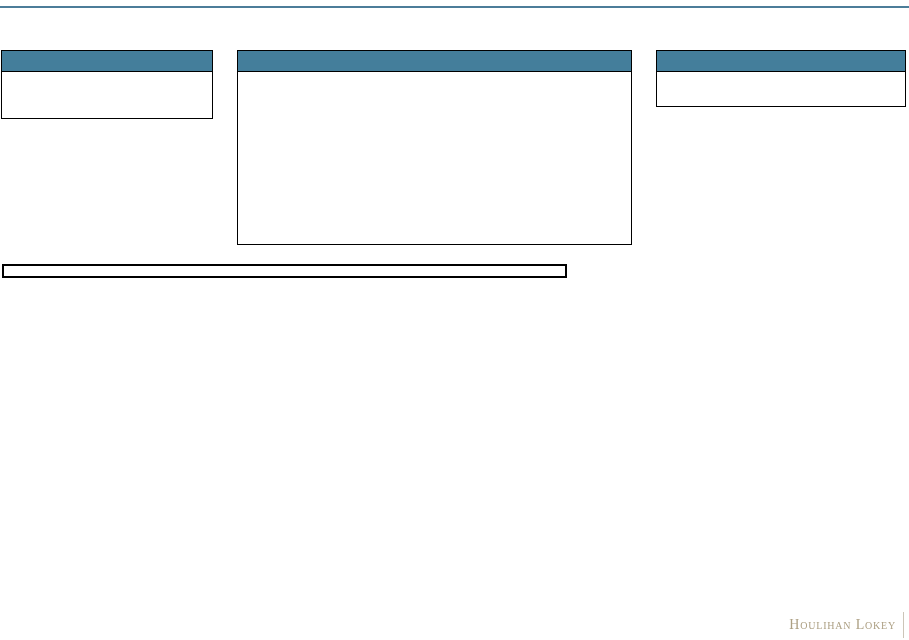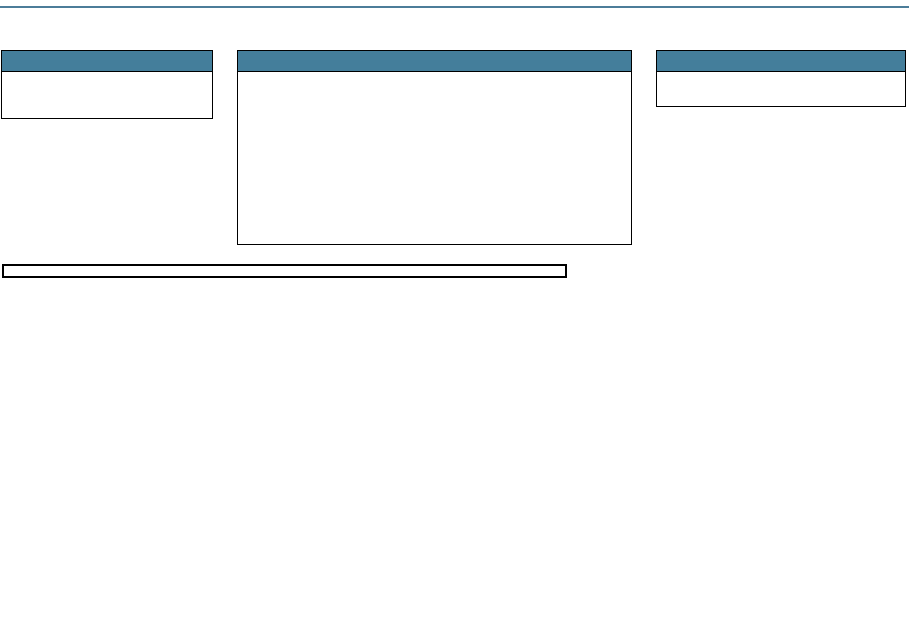--- a/index.html
+++ b/index.html
@@ -127,14 +127,18 @@
     <div class="panel-body" style="height: 171px;"></div>
   </div>
 
   <div class="panel panel-right">
     <div class="panel-header"></div>
     <div class="panel-body" style="height: 33px;"></div>
   </div>
 
   <div class="text-bar"></div>
 
+  <div class="footer">
+    <span class="logo-text">Houlihan Lokey</span>
+    <span class="logo-divider"></span>
+  </div>
 
 </div>
 
 </body></html>

